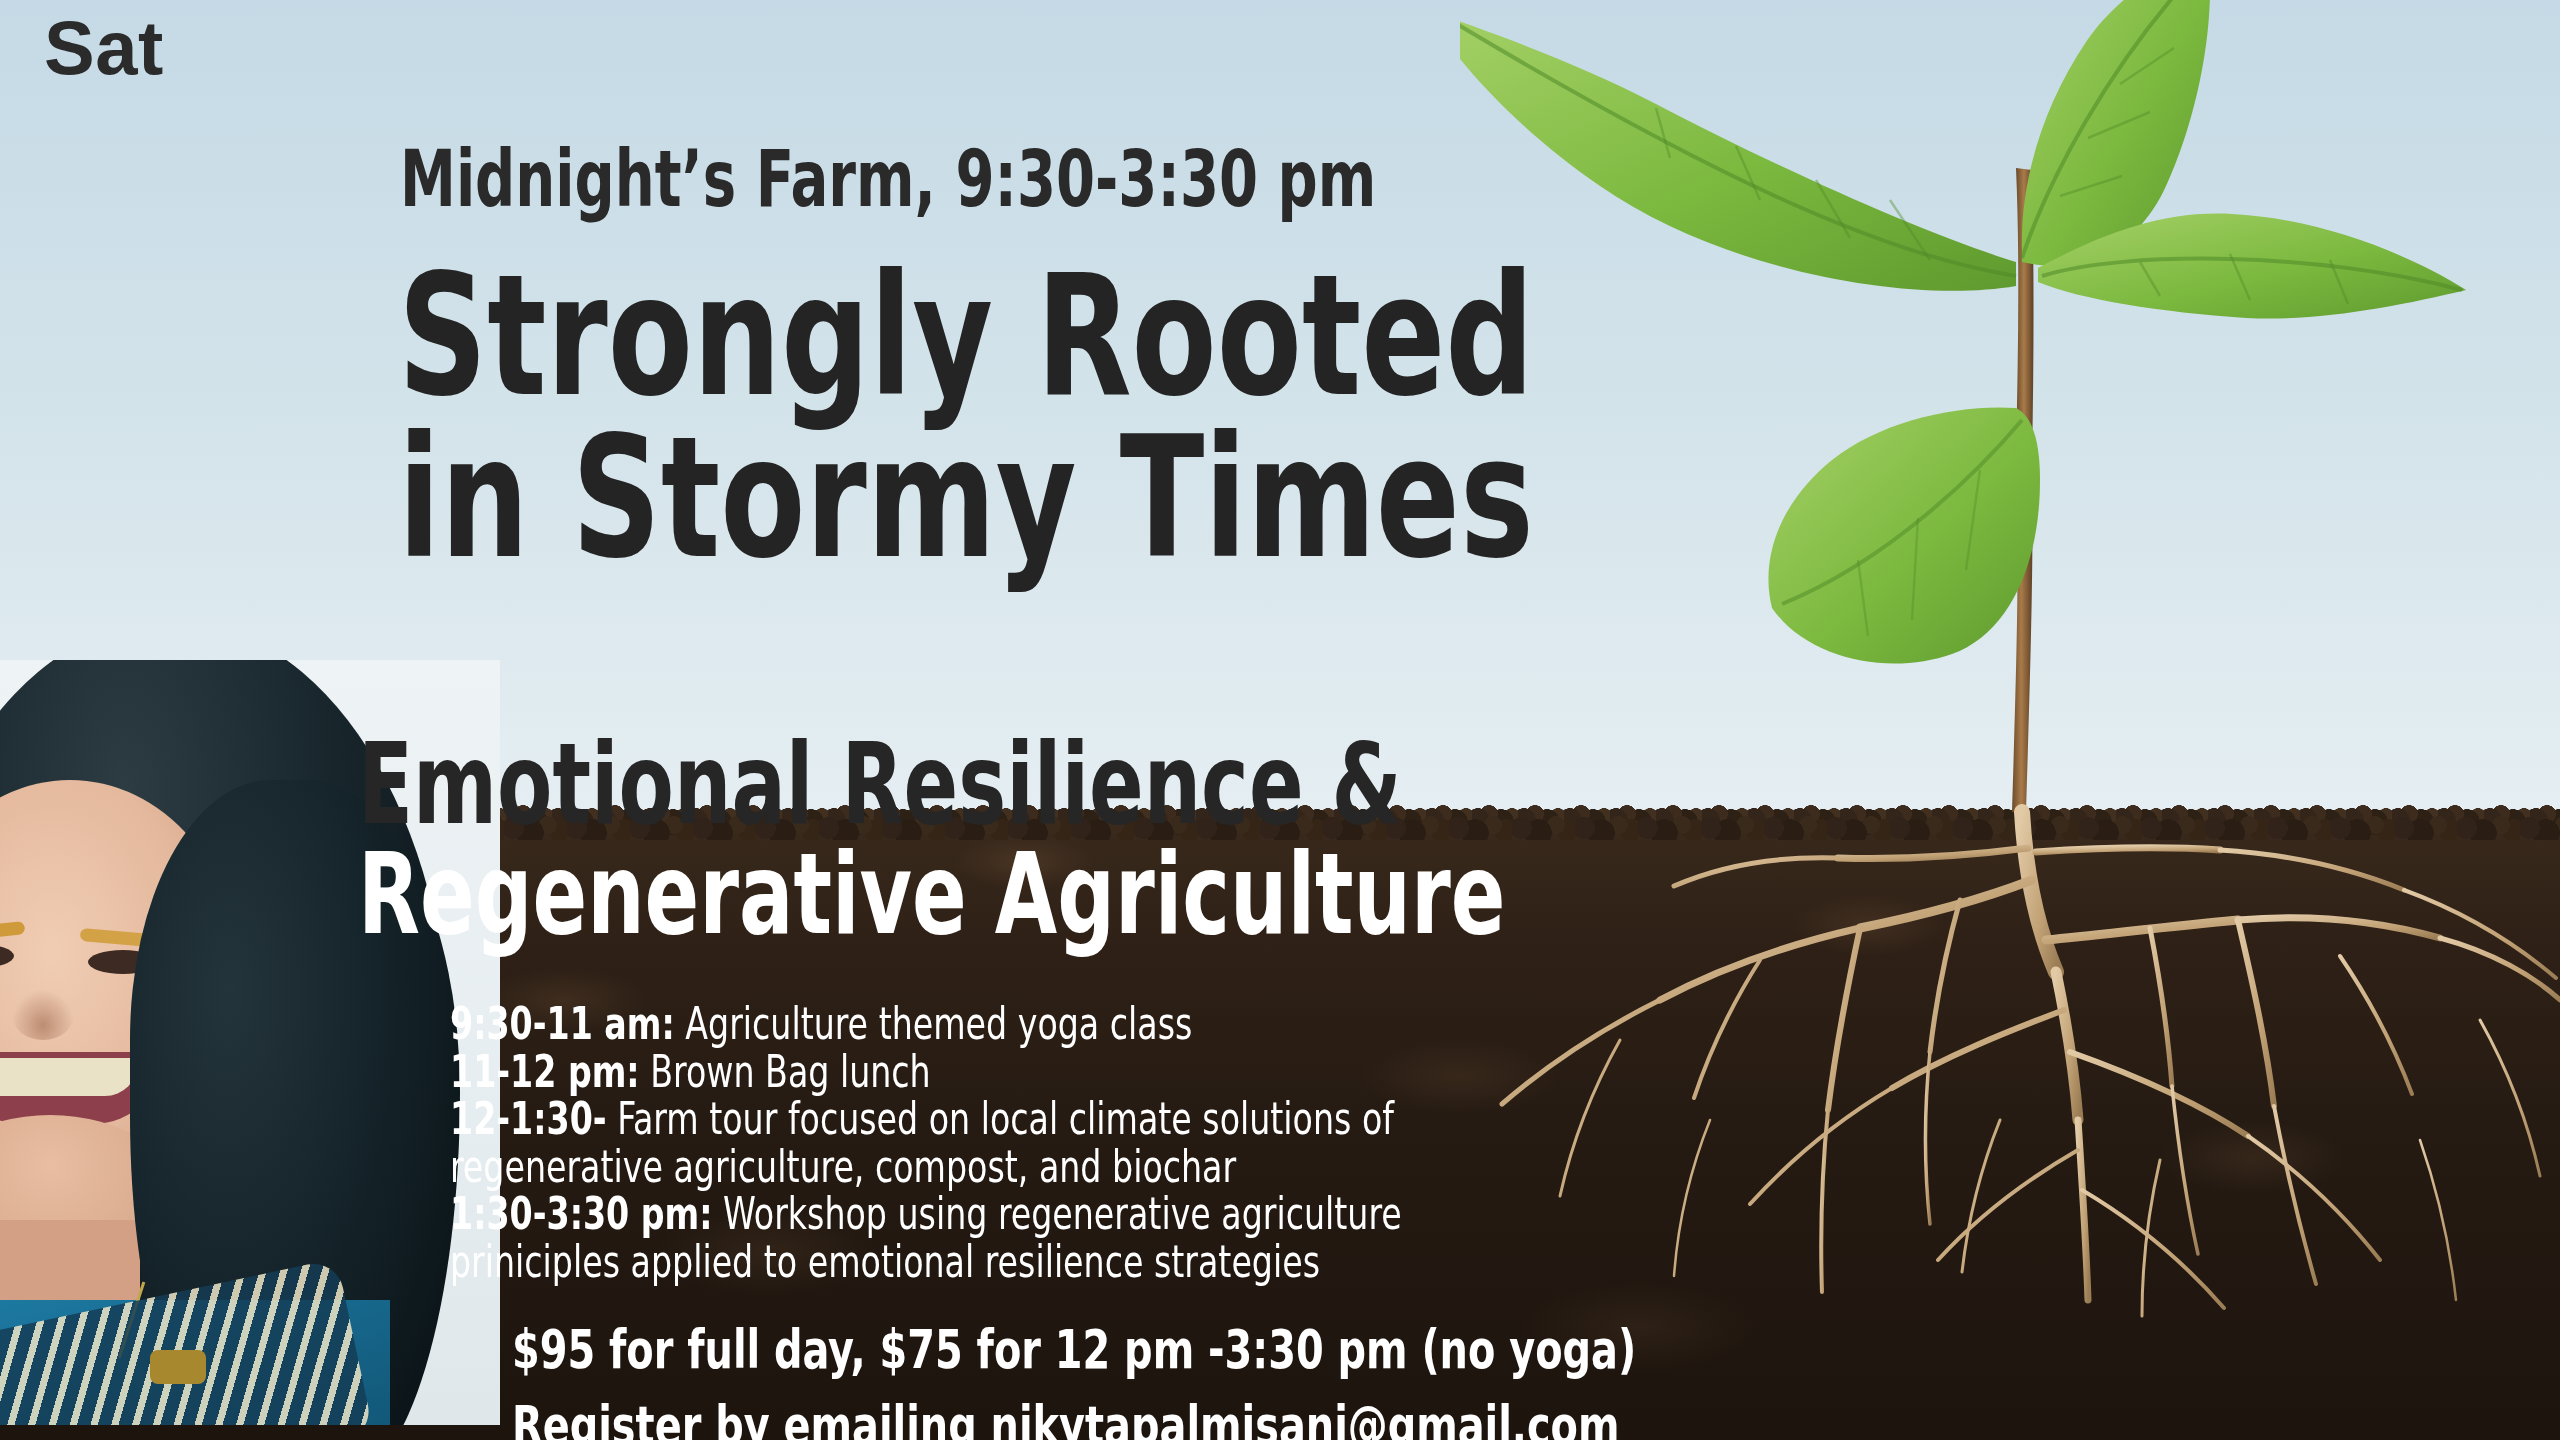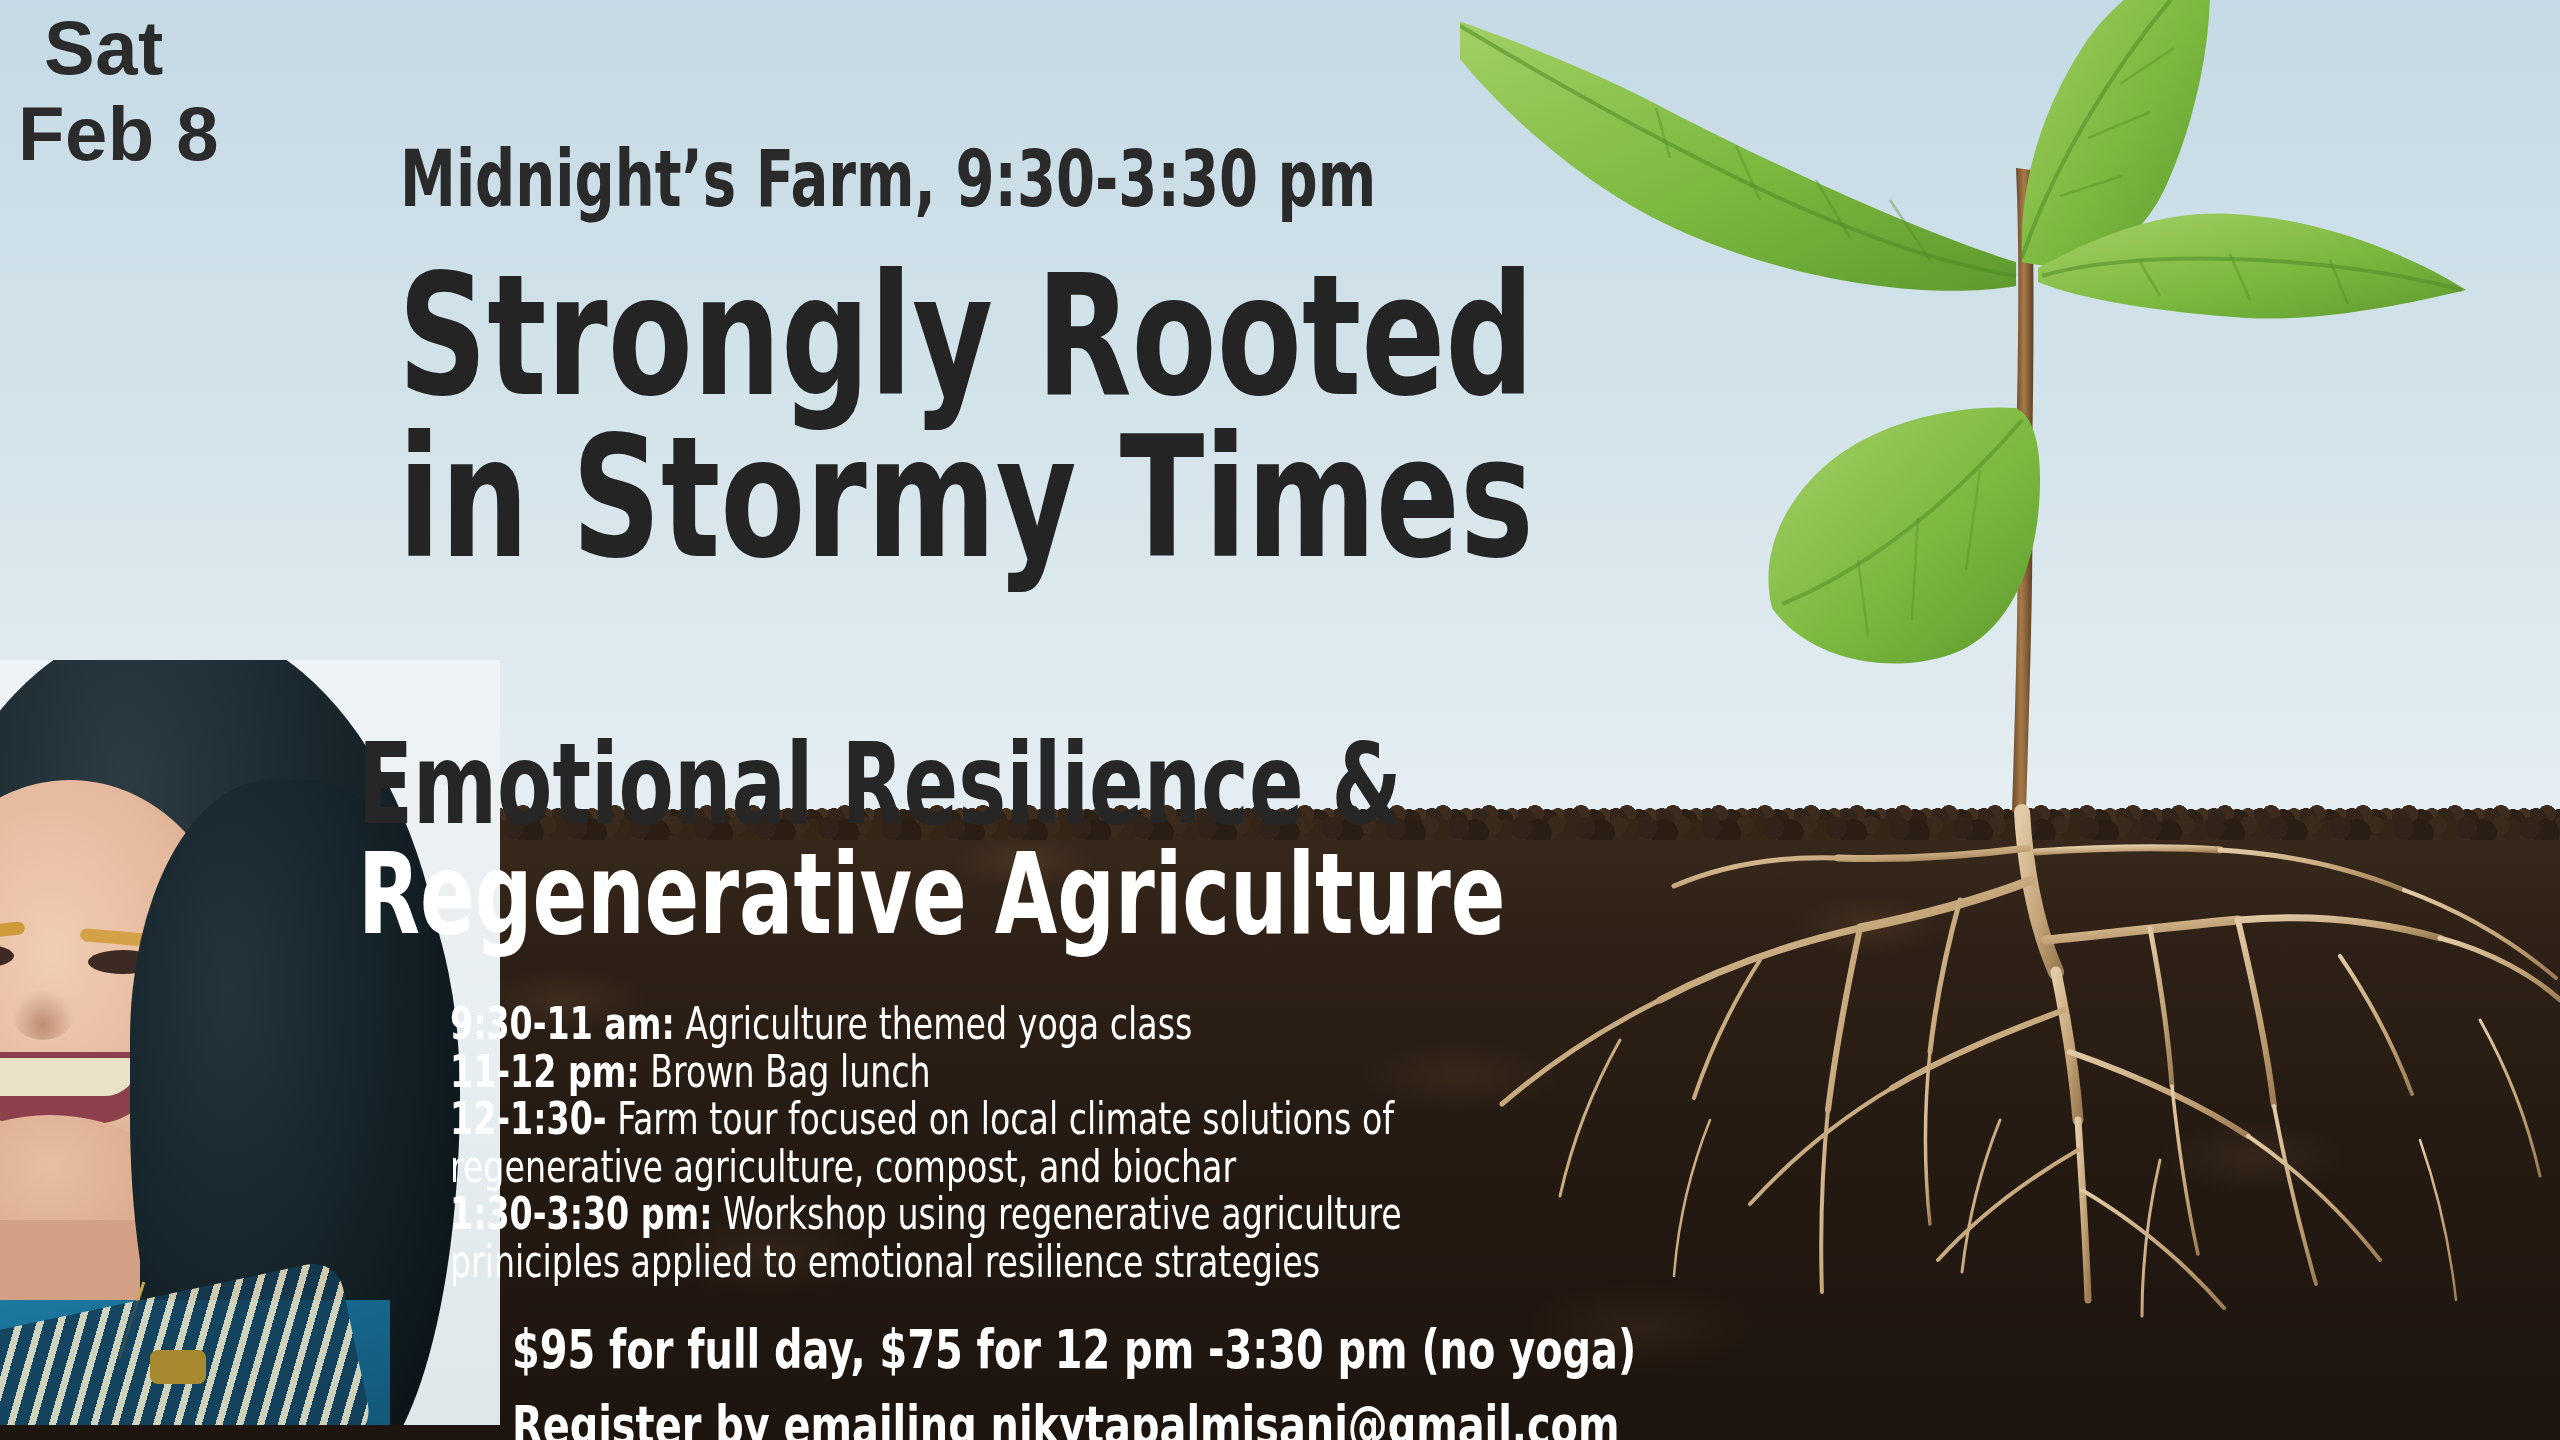--- a/index.html
+++ b/index.html
@@ -246,21 +246,20 @@
     <div class="p-neck"></div>
     <div class="p-hair2"></div>
     <div class="p-shirt"></div>
     <div class="p-chain"></div>
     <div class="p-scarf"></div>
     <div class="p-pend"></div>
     <div class="p-fade"></div>
   </div>
 
   <div class="txt" id="sat">Sat</div>
-  <div class="txt" id="feb">Feb 8</div>
 
   <div class="txt cond" id="venue">Midnight’s Farm, 9:30-3:30 pm</div>
 
   <div class="txt cond h1" id="h1a">Strongly Rooted</div>
   <div class="txt cond h1" id="h1b">in Stormy Times</div>
 
   <div class="txt cond h2" id="h2a">Emotional Resilience &amp;</div>
   <div class="txt cond h2" id="h2b">Regenerative Agriculture</div>
 
   <div class="txt cond" id="sched">

